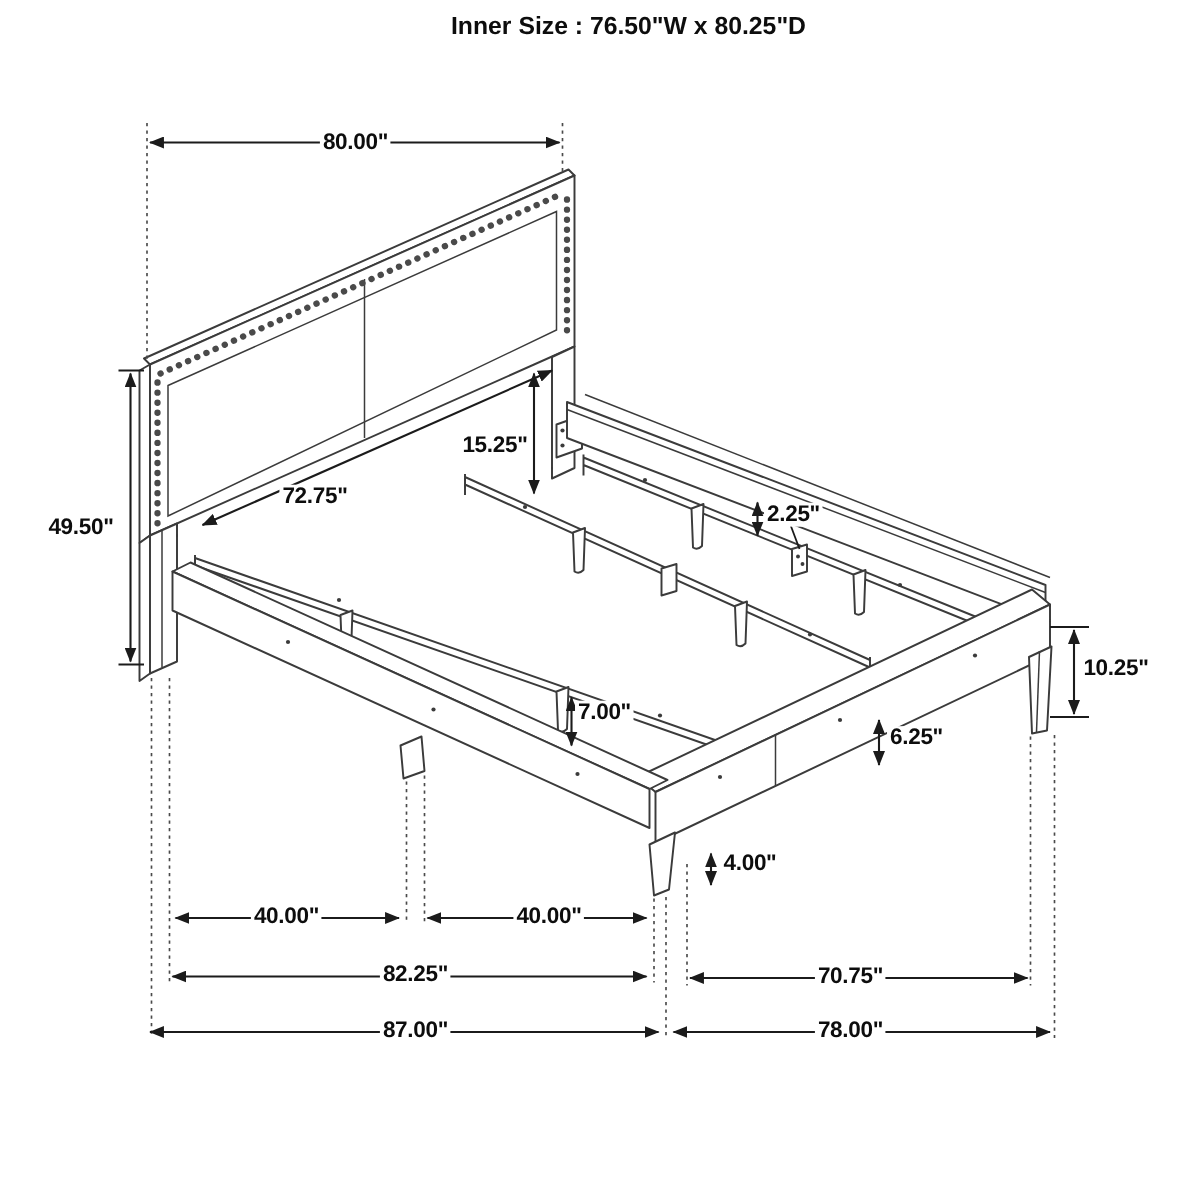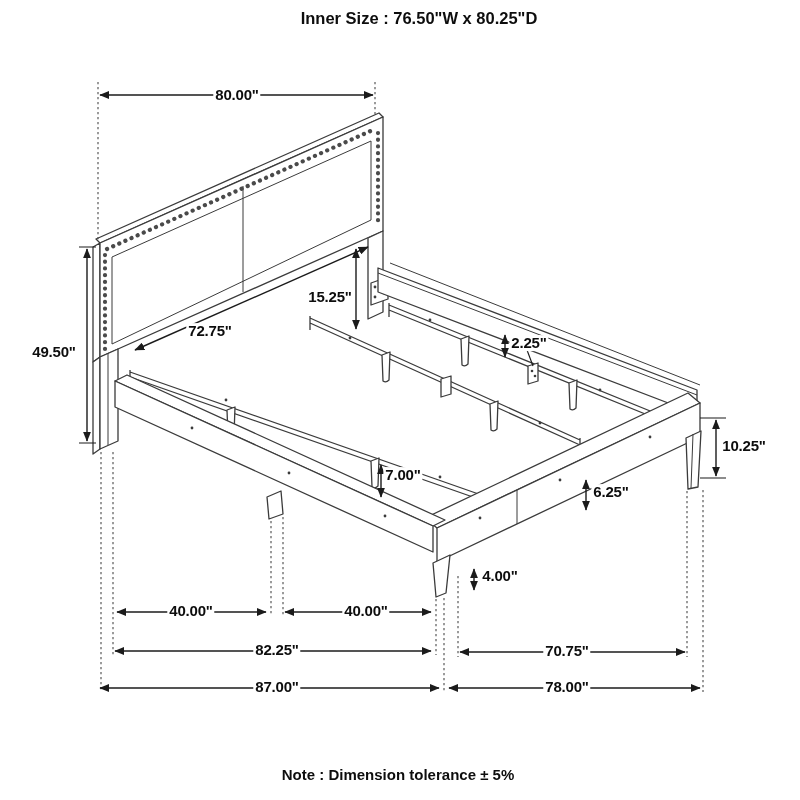--- a/index.html
+++ b/index.html
@@ -156,14 +156,13 @@
   <div class="dim-label" style="left:403px;top:475px;">7.00"</div>
   <div class="dim-label" style="left:611px;top:492px;">6.25"</div>
   <div class="dim-label" style="left:500px;top:576px;">4.00"</div>
   <div class="dim-label" style="left:191px;top:611px;">40.00"</div>
   <div class="dim-label" style="left:366px;top:611px;">40.00"</div>
   <div class="dim-label" style="left:277px;top:650px;">82.25"</div>
   <div class="dim-label" style="left:567px;top:651px;">70.75"</div>
   <div class="dim-label" style="left:277px;top:687px;">87.00"</div>
   <div class="dim-label" style="left:567px;top:687px;">78.00"</div>
 
-  <div class="note-label" style="left:398px;top:774px;">Note : Dimension tolerance ± 5%</div>
 </div>
 
 </body></html>

